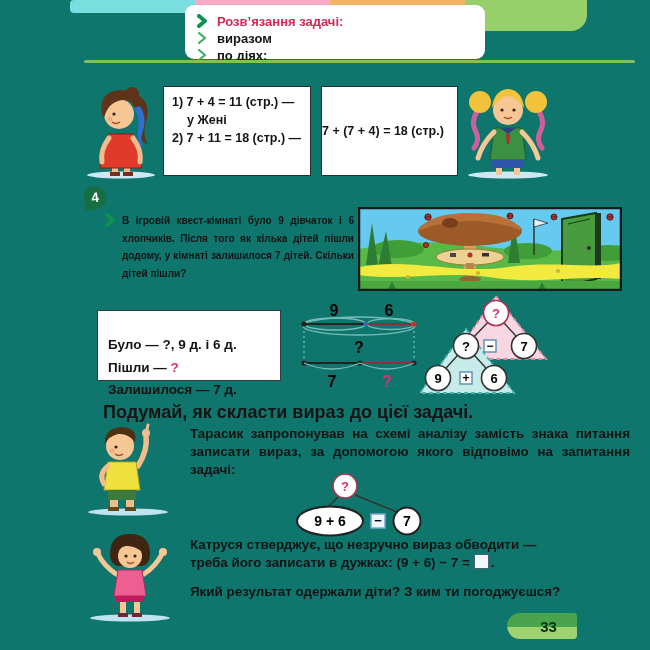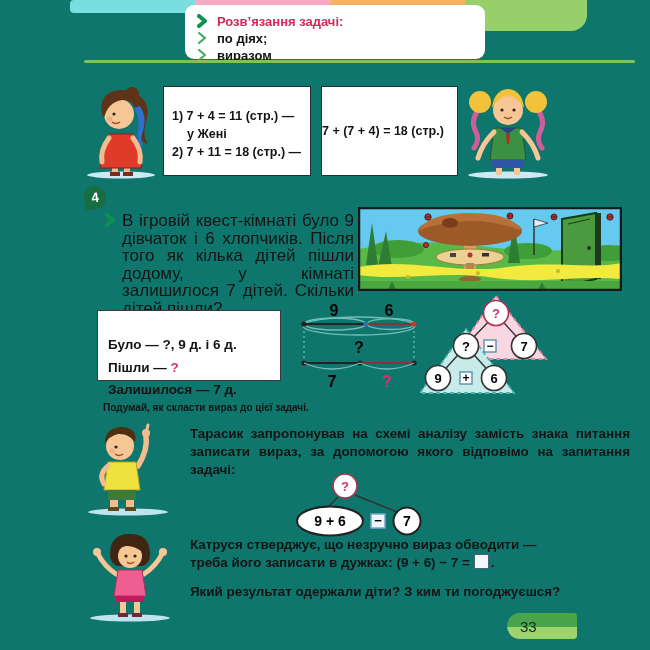--- a/index.html
+++ b/index.html
@@ -22,34 +22,34 @@
   
   .solbox{background:#fff;border:1.6px solid #2b2b2b;box-sizing:border-box;font-size:12.5px;
           font-weight:700;line-height:18px;}
   .solbox .indent{padding-left:15px;display:block;}
   .box2{display:flex;align-items:center;text-align:center;}
   
   .badge4{left:84px;top:186px;width:22px;height:23px;background:#176e41;
           border-radius:11px 11px 11px 2px;transform:rotate(-8deg);display:flex;
           align-items:center;justify-content:center;color:#fff;font-size:13.5px;font-weight:700;}
   .instr{left:122px;top:189px;width:512px;font-size:13.4px;font-weight:700;}
-  .problem{left:122px;top:212px;width:232px;font-size:17px;font-weight:400;line-height:17.5px;
+  .problem{left:122px;top:212px;width:232px;font-size:10px;font-weight:700;line-height:17.5px;
            text-align:justify;}
   
   .condbox{left:97px;top:310px;width:184px;height:71px;background:#fff;border:1.5px solid #3a3a3a;
            box-sizing:border-box;padding:23px 10px;font-size:13.5px;font-weight:700;line-height:22.5px;}
   .red-q{color:#d6336c;}
-  .think{left:103px;top:402px;width:400px;font-size:10px;font-weight:700;}
+  .think{left:103px;top:402px;width:400px;font-size:18px;font-weight:700;}
   .para{font-size:13.4px;font-weight:700;line-height:18px;text-align:justify;}
   .answer-box{display:inline-block;width:13px;height:13px;border:1.6px solid #49627c;
               background:#f2f7fc;vertical-align:-2px;margin:0 2px 0 4px;}
   .pill{left:507px;top:613px;width:70px;height:26px;border-radius:15px 4px 4px 15px;
         background:linear-gradient(to bottom,#4aa44c 0 52%,#9fd36f 52% 100%);
-        display:flex;align-items:center;color:#0c2e12;font-size:15px;font-weight:400;
-        padding-left:13px;box-sizing:border-box;}
+        display:flex;align-items:center;color:#0c2e12;font-size:15px;font-weight:700;
+        padding-left:13px;box-sizing:border-box;justify-content:center;}
   svg{display:block;}
   .svgtxt{font-family:"Liberation Sans",sans-serif;font-weight:700;}
 </style>
 </head>
 <body>
 
 <div class="page">
 
   <div class="seg seg-cyan abs"></div>
   <div class="seg seg-pink abs"></div>
@@ -60,27 +60,27 @@
     <div class="hdr-row">
       <svg width="11" height="14" viewBox="0 0 11 14">
         <polyline points="2,2 8,7 2,12" fill="none" stroke="#0f9150" stroke-width="4" stroke-linecap="round" stroke-linejoin="round"></polyline>
       </svg>
       <span class="hdr-title">Розв’язання задачі:</span>
     </div>
     <div class="hdr-row">
       <svg width="11" height="14" viewBox="0 0 11 14">
         <polyline points="2,2 8,7 2,12" fill="none" stroke="#43ad68" stroke-width="2.2" stroke-linecap="round" stroke-linejoin="round"></polyline>
       </svg>
-      <span class="hdr-item">по діях;</span>
+      <span class="hdr-item">виразом</span>
     </div>
     <div class="hdr-row">
       <svg width="11" height="14" viewBox="0 0 11 14">
         <polyline points="2,2 8,7 2,12" fill="none" stroke="#43ad68" stroke-width="2.2" stroke-linecap="round" stroke-linejoin="round"></polyline>
       </svg>
-      <span class="hdr-item">виразом</span>
+      <span class="hdr-item">по діях;</span>
     </div>
   </div>
   <div class="greenline abs"></div>
 
   <div class="abs" style="left:82px;top:84px;">
     <svg width="78" height="96" viewBox="0 0 78 96">
       <ellipse cx="39" cy="91" rx="34" ry="3.5" fill="#cfe9f4"></ellipse>
       <rect x="30" y="80" width="6" height="10" fill="#f2bc8d"></rect>
       <rect x="42" y="80" width="6" height="10" fill="#f2bc8d"></rect>
       <path d="M28,88 h10 v4 h-10 z" fill="#7a2d1f"></path>
@@ -92,21 +92,21 @@
       <path d="M20,30 Q16,8 38,6 Q58,6 56,24 Q50,16 40,16 Q26,18 22,34 Z" fill="#5f3317"></path>
       <circle cx="50" cy="10" r="7" fill="#5f3317"></circle>
       <path d="M54,10 Q70,18 64,38 Q60,52 66,60 Q56,58 58,44 Q60,30 50,20 Z" fill="#5f3317"></path>
       <path d="M58,22 Q66,34 60,50 Q58,58 62,64 Q54,60 56,46 Q58,32 52,24 Z" fill="#2f6fce"></path>
       <circle cx="32" cy="30" r="1.6" fill="#33221a"></circle>
       <path d="M30,38 Q34,41 38,38" stroke="#a34a2a" stroke-width="1.5" fill="none"></path>
       <circle cx="28" cy="35" r="2.5" fill="#f49f88" opacity="0.7"></circle>
     </svg>
   </div>
 
-  <div class="solbox abs" style="left:163px;top:86px;width:148px;height:90px;padding:20px 8px;">
+  <div class="solbox abs" style="left:163px;top:86px;width:148px;height:90px;padding:6px 8px;">
     <span>1) 7 + 4 = 11 (стр.) —</span>
     <span class="indent">у Жені</span>
     <span>2) 7 + 11 = 18 (стр.) —</span>
   </div>
 
   <div class="solbox box2 abs" style="left:321px;top:86px;width:137px;height:90px;">
     <span>7 + (7 + 4) = 18 (стр.)</span>
   </div>
 
   <div class="abs" style="left:458px;top:82px;">

